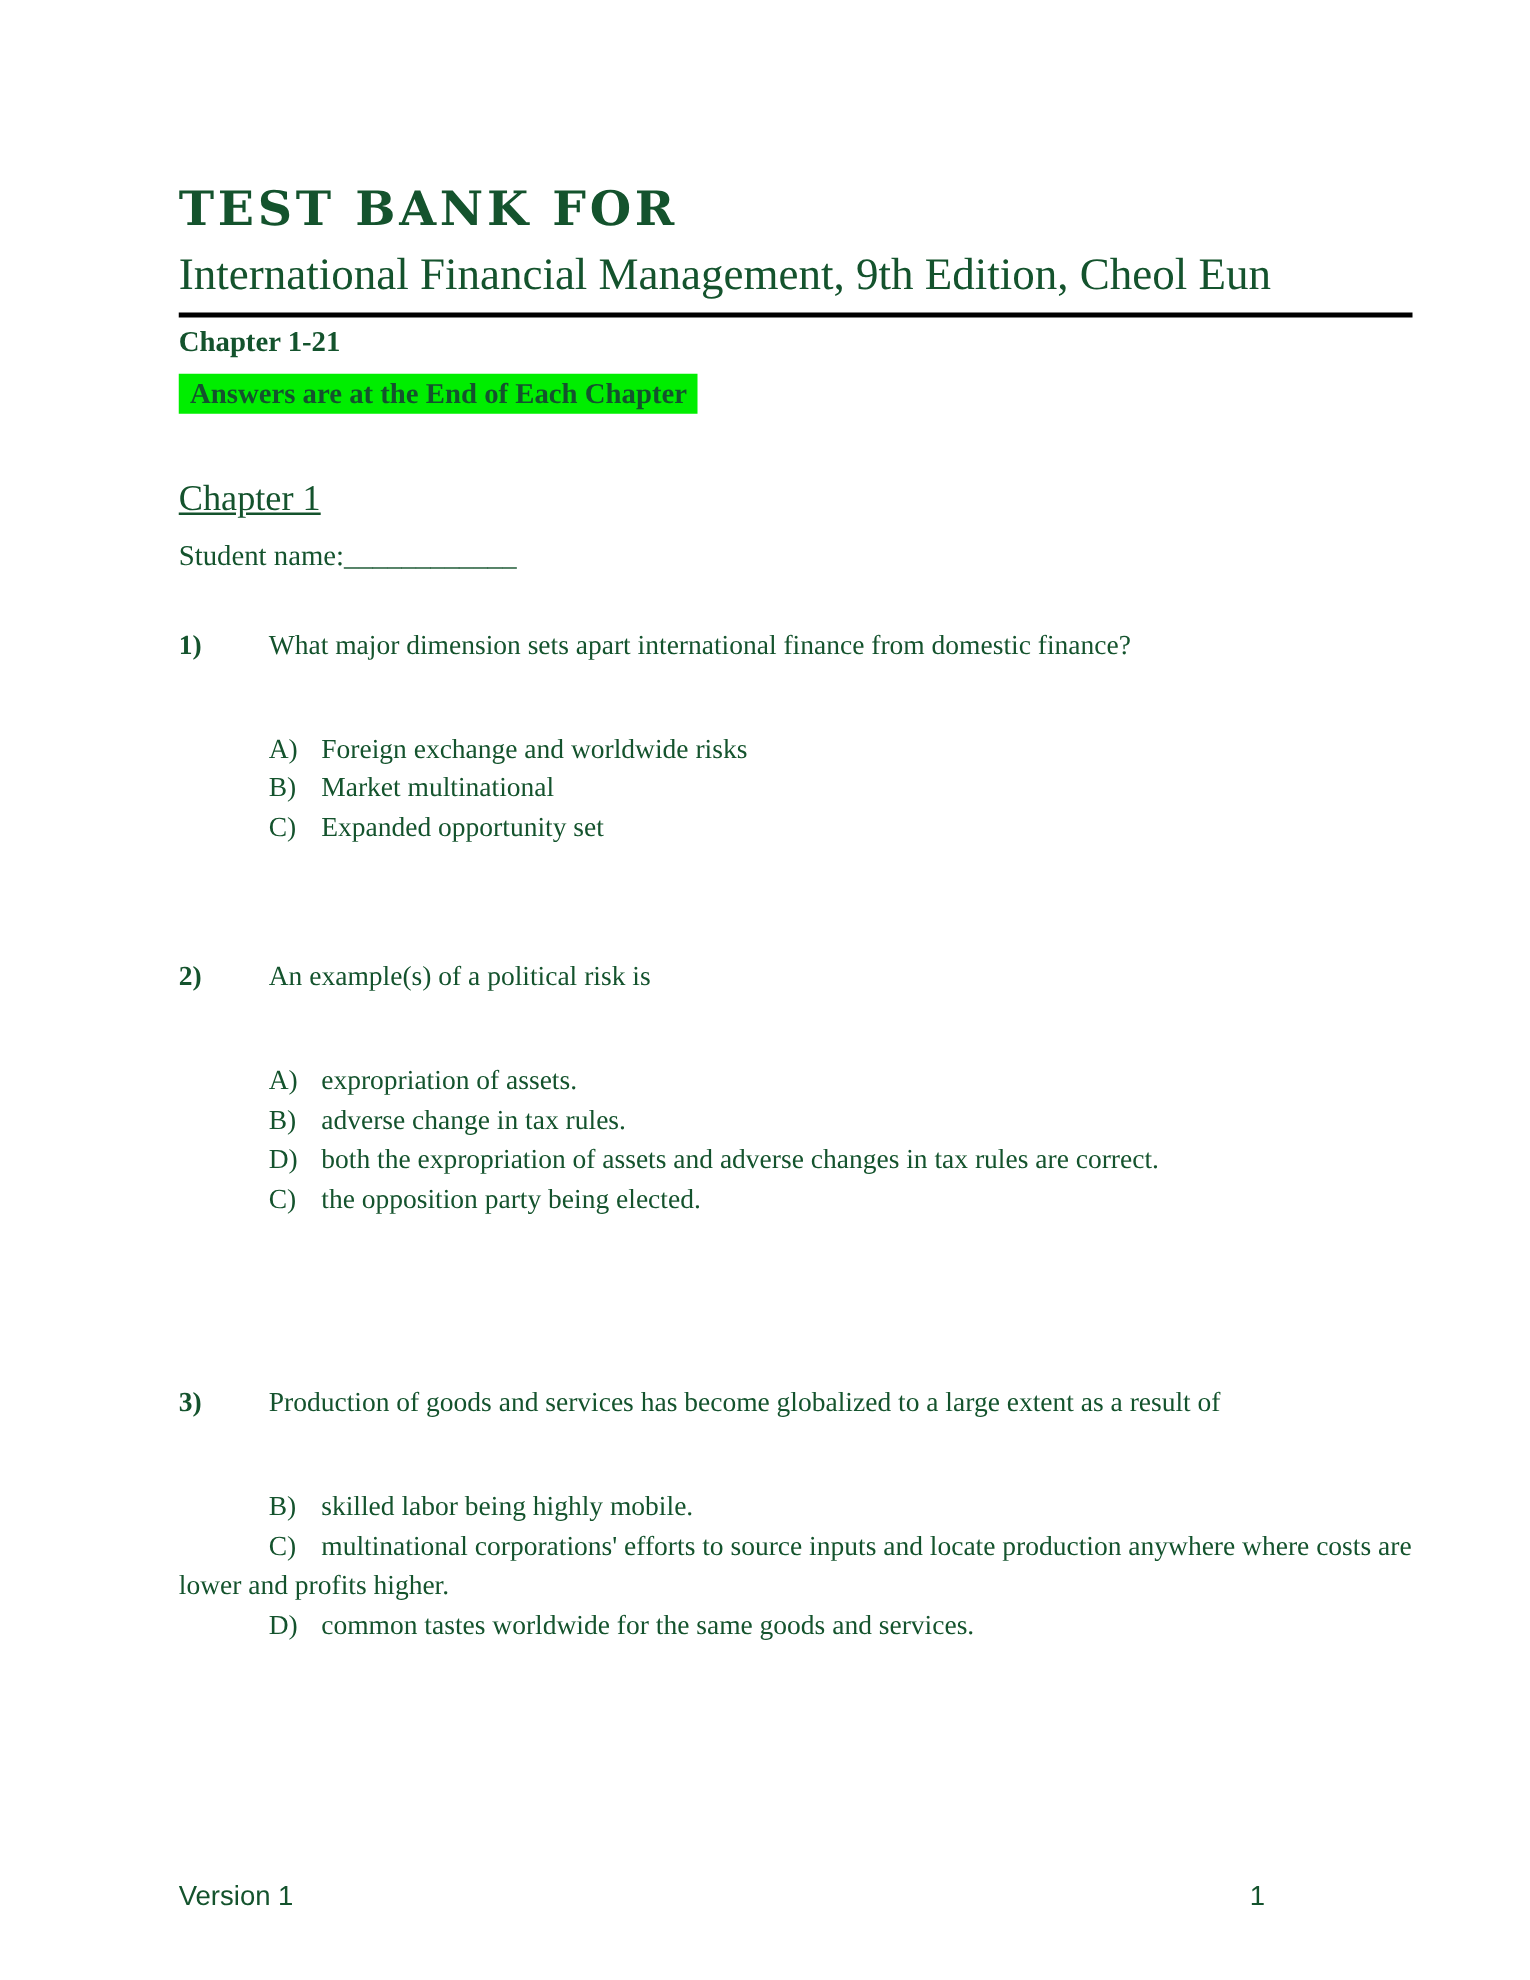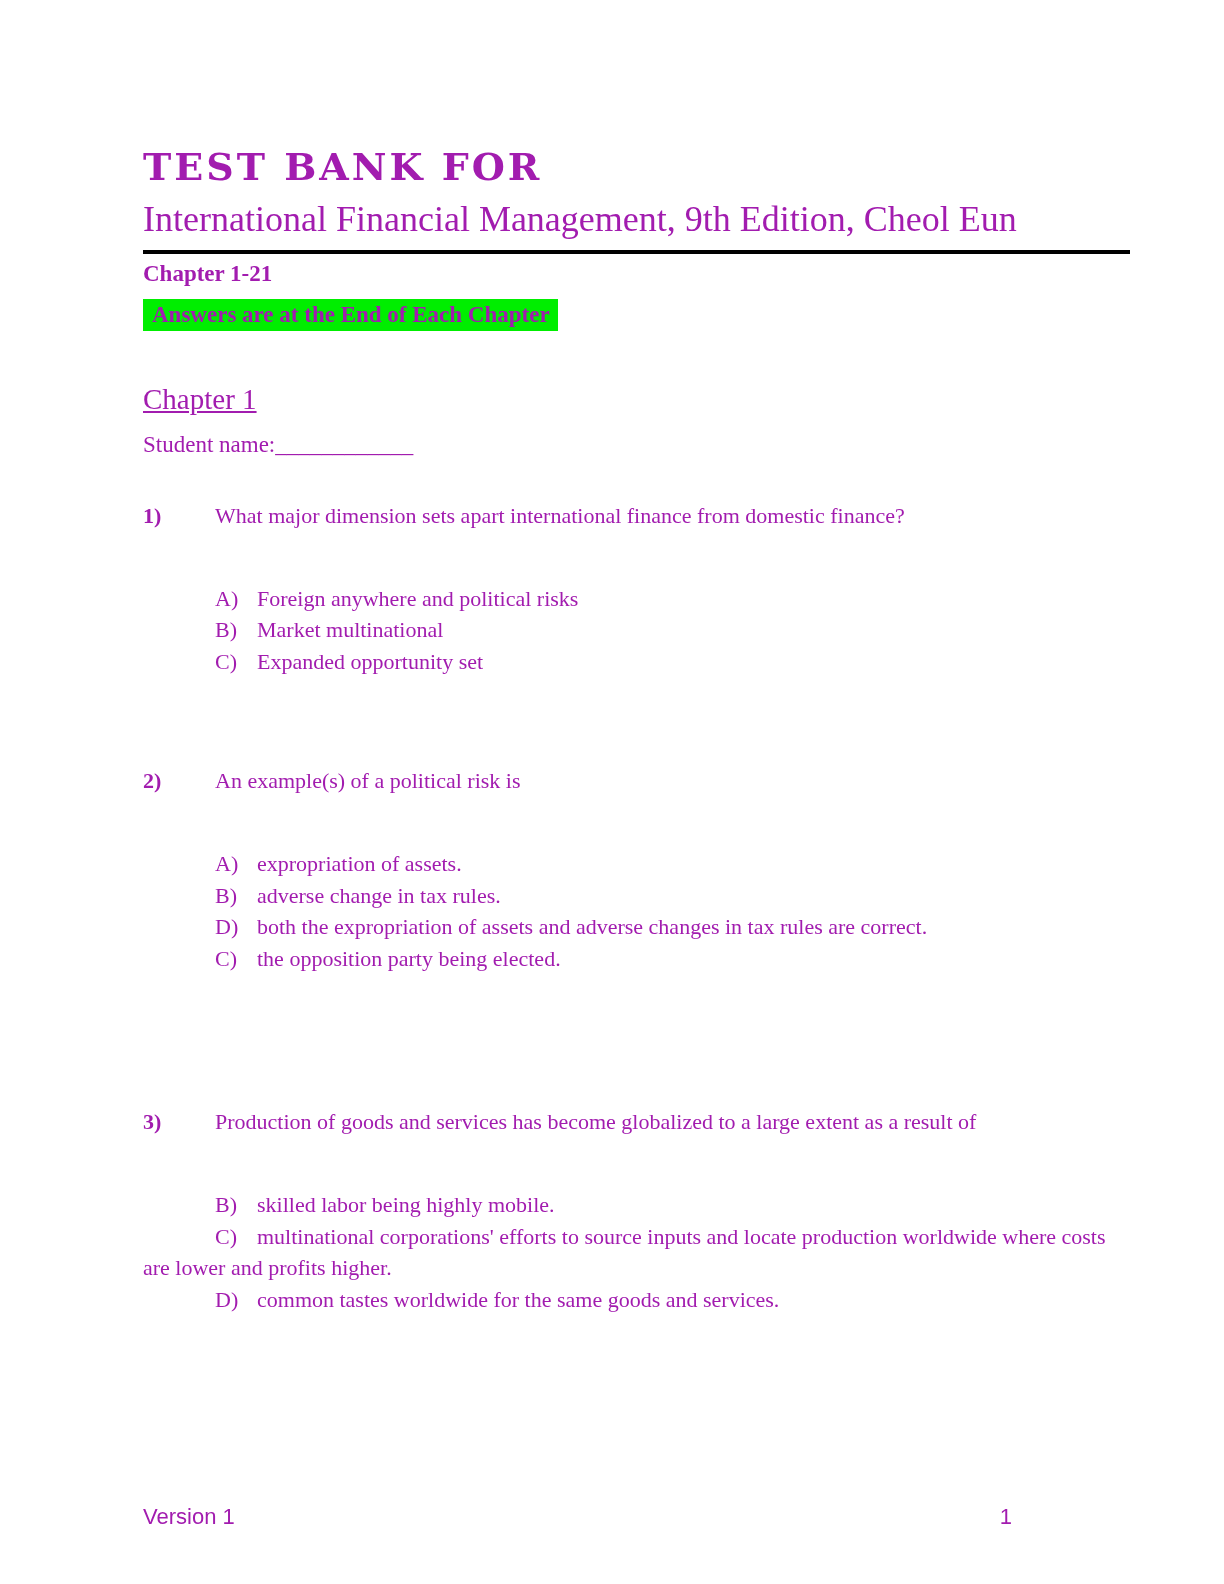--- a/index.html
+++ b/index.html
@@ -2,21 +2,21 @@
 <html style="--hl: #00ee00;"><head>
 <meta charset="utf-8">
 <style>
   * { margin: 0; padding: 0; box-sizing: border-box; }
   html, body { background: #ffffff; }
   .page {
     position: relative;
     width: 1224px;
     height: 1584px;
     background: #ffffff;
-    color: #a21caf;
+    color: #14532d;
     font-family: "Liberation Serif", serif;
     padding: 148px 94px 0 143px;
     overflow: hidden;
   }
   .doc-title {
     font-family: "DejaVu Serif", serif;
     font-weight: bold;
     font-size: 38px;
     line-height: 1.0;
     letter-spacing: 3px;
@@ -114,21 +114,21 @@
   <div class="student-line"><span>Student name:</span><span>____________</span></div>
 
   <div class="questions">
 
     <div class="question q1">
       <div class="question-head">
         <span class="q-num">1)</span>
         <span class="q-text">What major dimension sets apart international finance from domestic finance?</span>
       </div>
       <div class="options">
-        <div class="option"><span class="opt-label">A)</span><span>Foreign anywhere and political risks</span></div>
+        <div class="option"><span class="opt-label">A)</span><span>Foreign exchange and worldwide risks</span></div>
         <div class="option"><span class="opt-label">B)</span><span>Market multinational</span></div>
         <div class="option"><span class="opt-label">C)</span><span>Expanded opportunity set</span></div>
       </div>
     </div>
 
     <div class="question q2">
       <div class="question-head">
         <span class="q-num">2)</span>
         <span class="q-text">An example(s) of a political risk is</span>
       </div>
@@ -140,21 +140,21 @@
       </div>
     </div>
 
     <div class="question q3">
       <div class="question-head">
         <span class="q-num">3)</span>
         <span class="q-text">Production of goods and services has become globalized to a large extent as a result of</span>
       </div>
       <div class="options">
         <div class="option"><span class="opt-label">B)</span><span>skilled labor being highly mobile.</span></div>
-        <div class="option"><span class="opt-label">C)</span><span>multinational corporations' efforts to source inputs and locate production worldwide where costs are lower and profits higher.</span></div>
+        <div class="option"><span class="opt-label">C)</span><span>multinational corporations' efforts to source inputs and locate production anywhere where costs are lower and profits higher.</span></div>
         <div class="option"><span class="opt-label">D)</span><span>common tastes worldwide for the same goods and services.</span></div>
       </div>
     </div>
 
   </div>
 
   <div class="footer">
     <span>Version 1</span>
     <span>1</span>
   </div>

